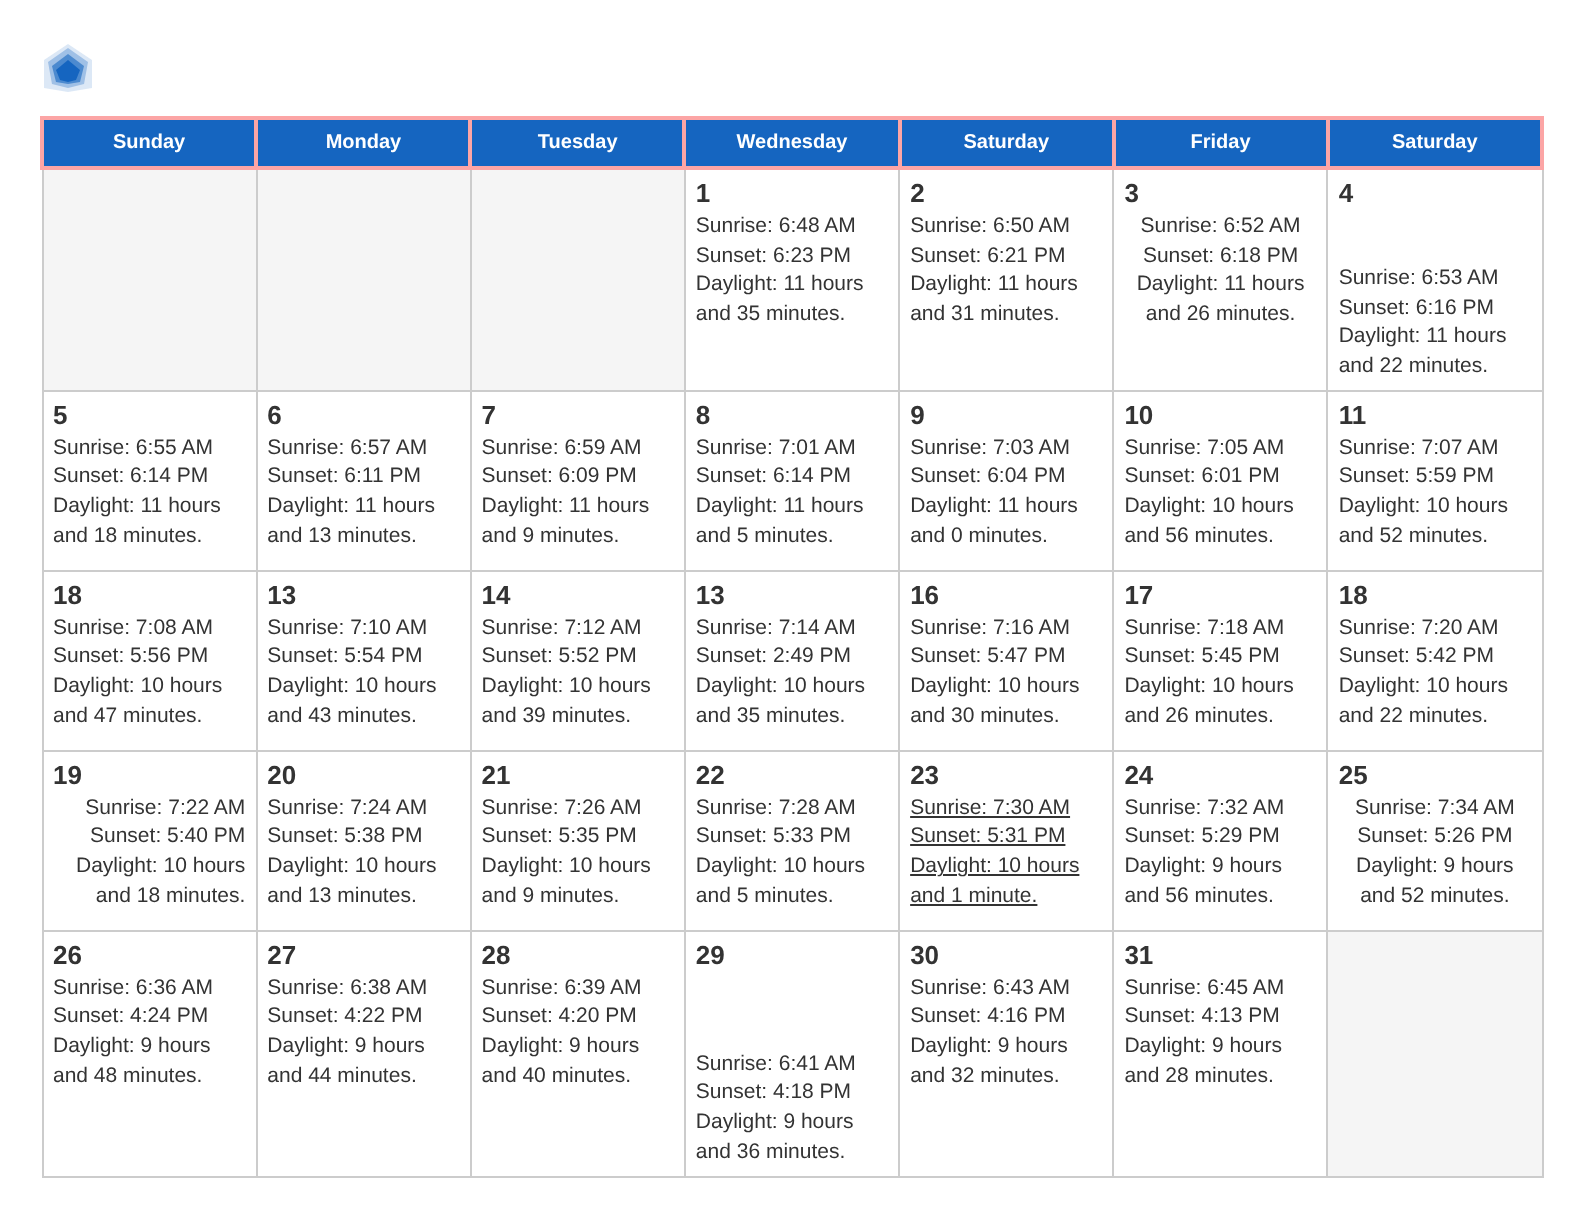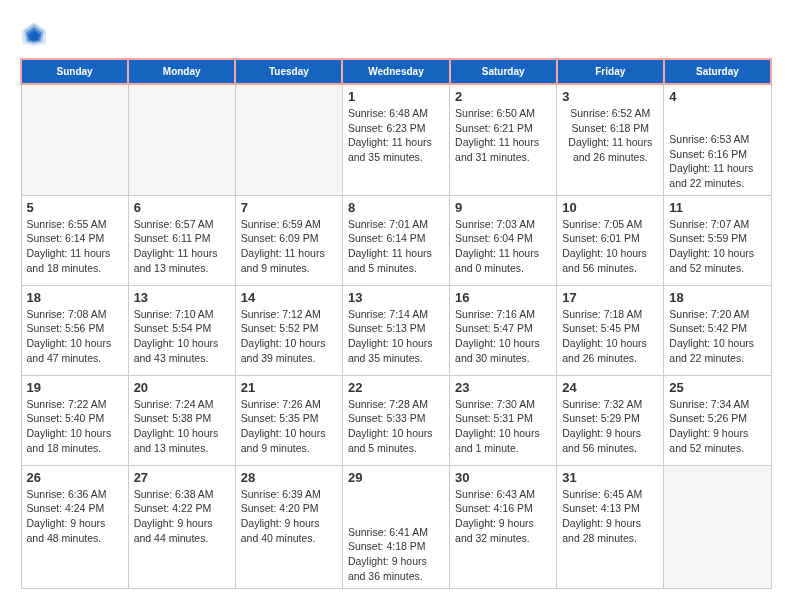--- a/index.html
+++ b/index.html
@@ -216,21 +216,21 @@
         <td>
           <div class="day-number">14</div>
           <div class="day-info" style="white-space: pre-line;">Sunrise: 7:12 AM
 Sunset: 5:52 PM
 Daylight: 10 hours
 and 39 minutes.</div>
         </td>
         <td>
           <div class="day-number">13</div>
           <div class="day-info" style="white-space: pre-line;">Sunrise: 7:14 AM
-Sunset: 5:13 PM
+Sunset: 2:49 PM
 Daylight: 10 hours
 and 35 minutes.</div>
         </td>
         <td>
           <div class="day-number">16</div>
           <div class="day-info" style="white-space: pre-line;">Sunrise: 7:16 AM
 Sunset: 5:47 PM
 Daylight: 10 hours
 and 30 minutes.</div>
         </td>
@@ -245,21 +245,21 @@
           <div class="day-number">18</div>
           <div class="day-info" style="white-space: pre-line;">Sunrise: 7:20 AM
 Sunset: 5:42 PM
 Daylight: 10 hours
 and 22 minutes.</div>
         </td>
       </tr>
       <tr>
         <td>
           <div class="day-number">19</div>
-          <div class="day-info" style="white-space: pre-line;">Sunrise: 7:22 AM
+          <div class="day-info" style="white-space: pre-line; text-align: right;">Sunrise: 7:22 AM
 Sunset: 5:40 PM
 Daylight: 10 hours
 and 18 minutes.</div>
         </td>
         <td>
           <div class="day-number">20</div>
           <div class="day-info" style="white-space: pre-line;">Sunrise: 7:24 AM
 Sunset: 5:38 PM
 Daylight: 10 hours
 and 13 minutes.</div>
@@ -273,35 +273,35 @@
         </td>
         <td>
           <div class="day-number">22</div>
           <div class="day-info" style="white-space: pre-line;">Sunrise: 7:28 AM
 Sunset: 5:33 PM
 Daylight: 10 hours
 and 5 minutes.</div>
         </td>
         <td>
           <div class="day-number">23</div>
-          <div class="day-info" style="white-space: pre-line;">Sunrise: 7:30 AM
+          <div class="day-info" style="white-space: pre-line; text-decoration: underline;">Sunrise: 7:30 AM
 Sunset: 5:31 PM
 Daylight: 10 hours
 and 1 minute.</div>
         </td>
         <td>
           <div class="day-number">24</div>
           <div class="day-info" style="white-space: pre-line;">Sunrise: 7:32 AM
 Sunset: 5:29 PM
 Daylight: 9 hours
 and 56 minutes.</div>
         </td>
         <td>
           <div class="day-number">25</div>
-          <div class="day-info" style="white-space: pre-line;">Sunrise: 7:34 AM
+          <div class="day-info" style="white-space: pre-line; text-align: center;">Sunrise: 7:34 AM
 Sunset: 5:26 PM
 Daylight: 9 hours
 and 52 minutes.</div>
         </td>
       </tr>
       <tr>
         <td>
           <div class="day-number">26</div>
           <div class="day-info" style="white-space: pre-line;">Sunrise: 6:36 AM
 Sunset: 4:24 PM

